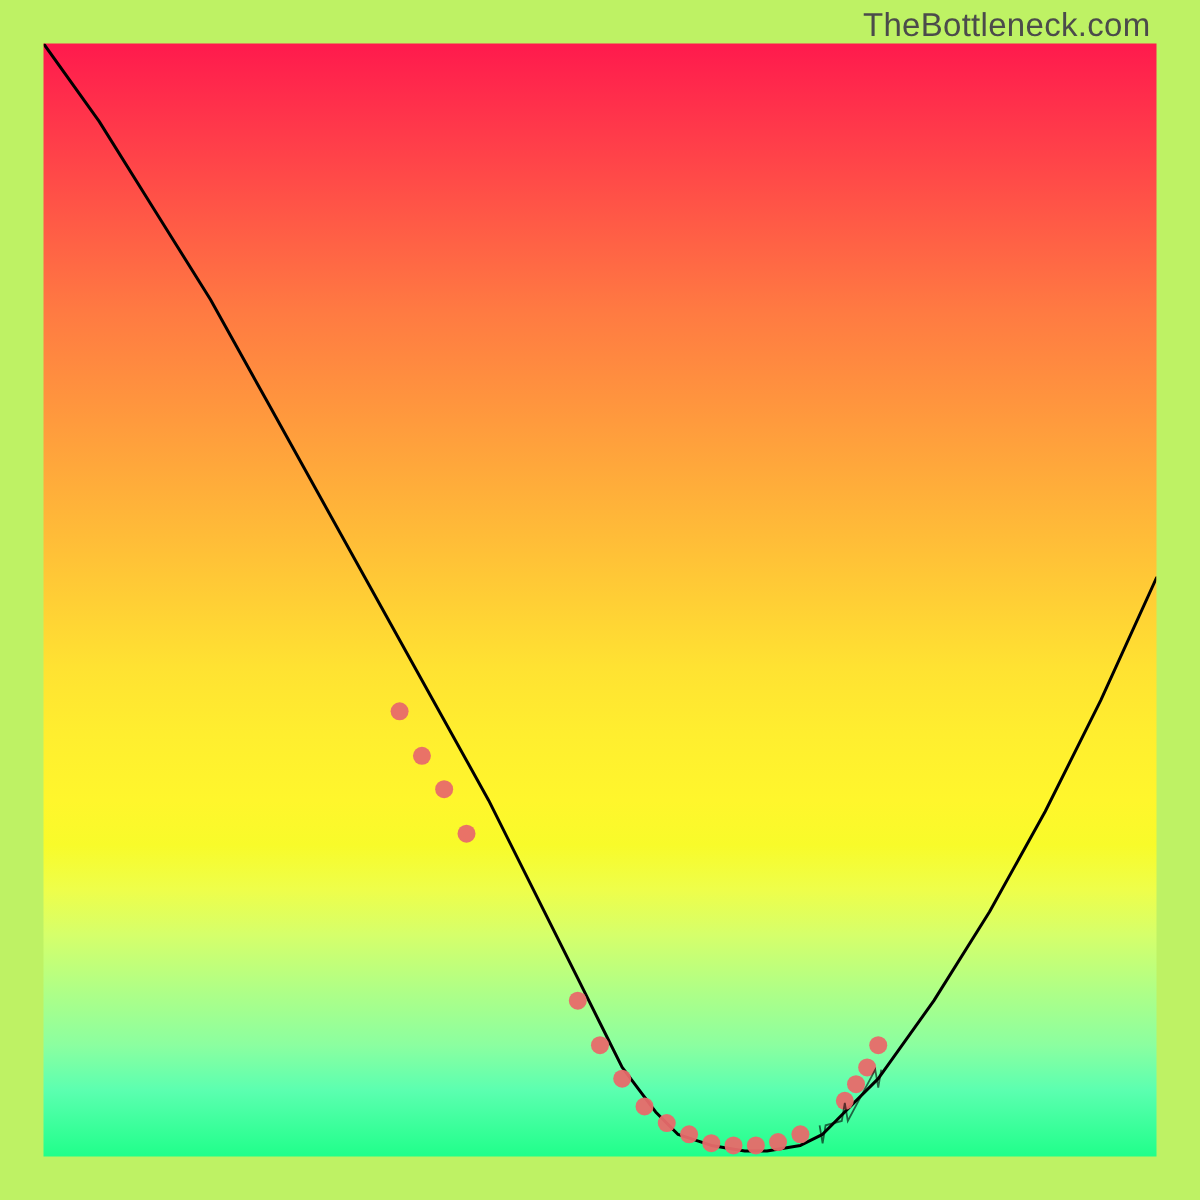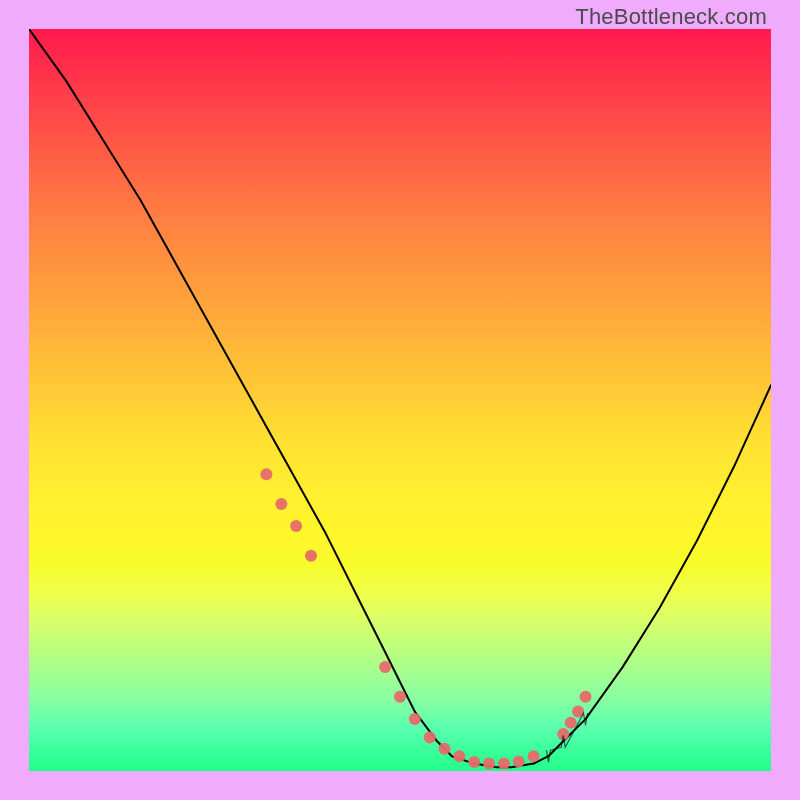--- a/index.html
+++ b/index.html
@@ -10,21 +10,21 @@
     background: #000;
     overflow: hidden;
     font-family: -apple-system, BlinkMacSystemFont, "Segoe UI", Arial, sans-serif;
   }
   .frame {
     position: absolute;
     left: 0;
     top: 0;
     width: 800px;
     height: 800px;
-    background: #f0abfc;
+    background: #bef264;
   }
   .plot {
     position: absolute;
     left: 29px;
     top: 29px;
     width: 742px;
     height: 742px;
     background: linear-gradient(to bottom,
       #ff1a4d 0%,
       #ff3a4a 8%,

